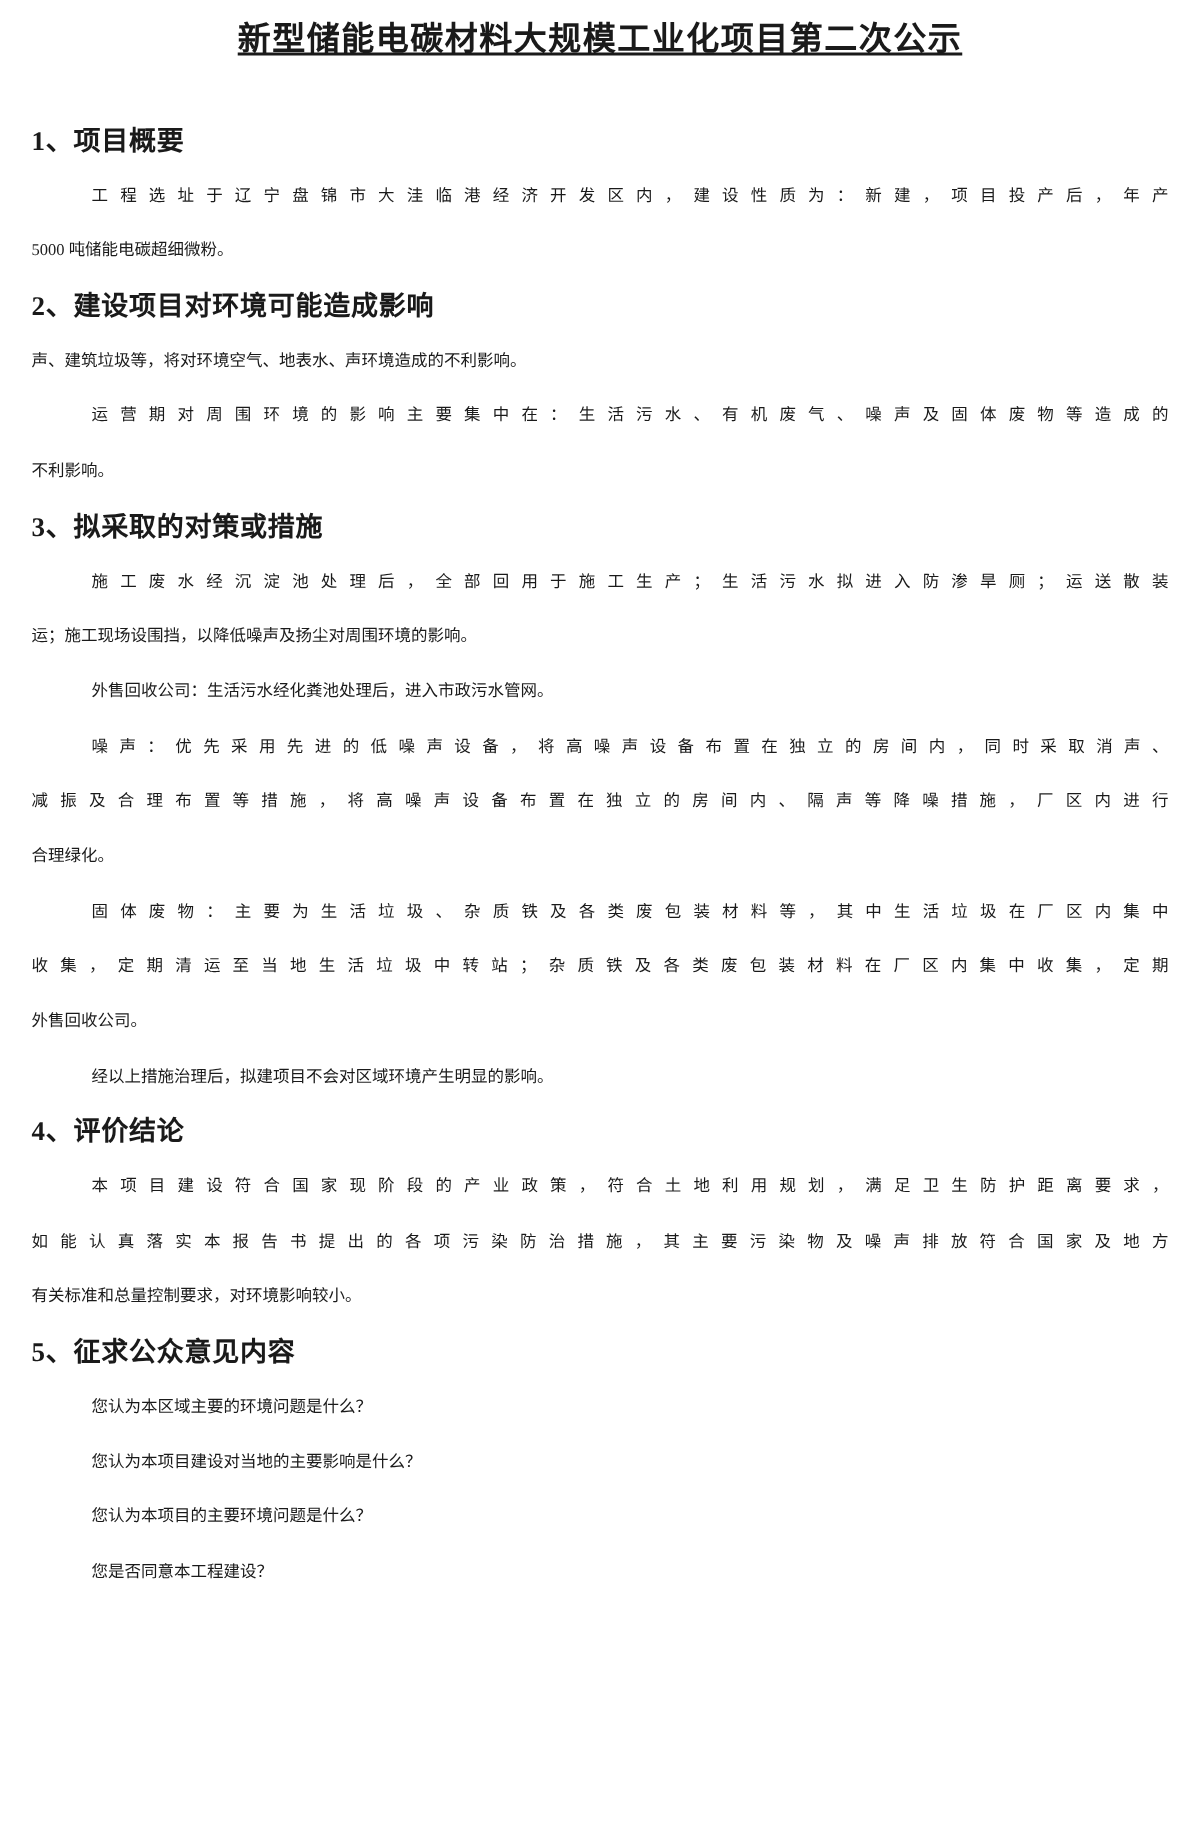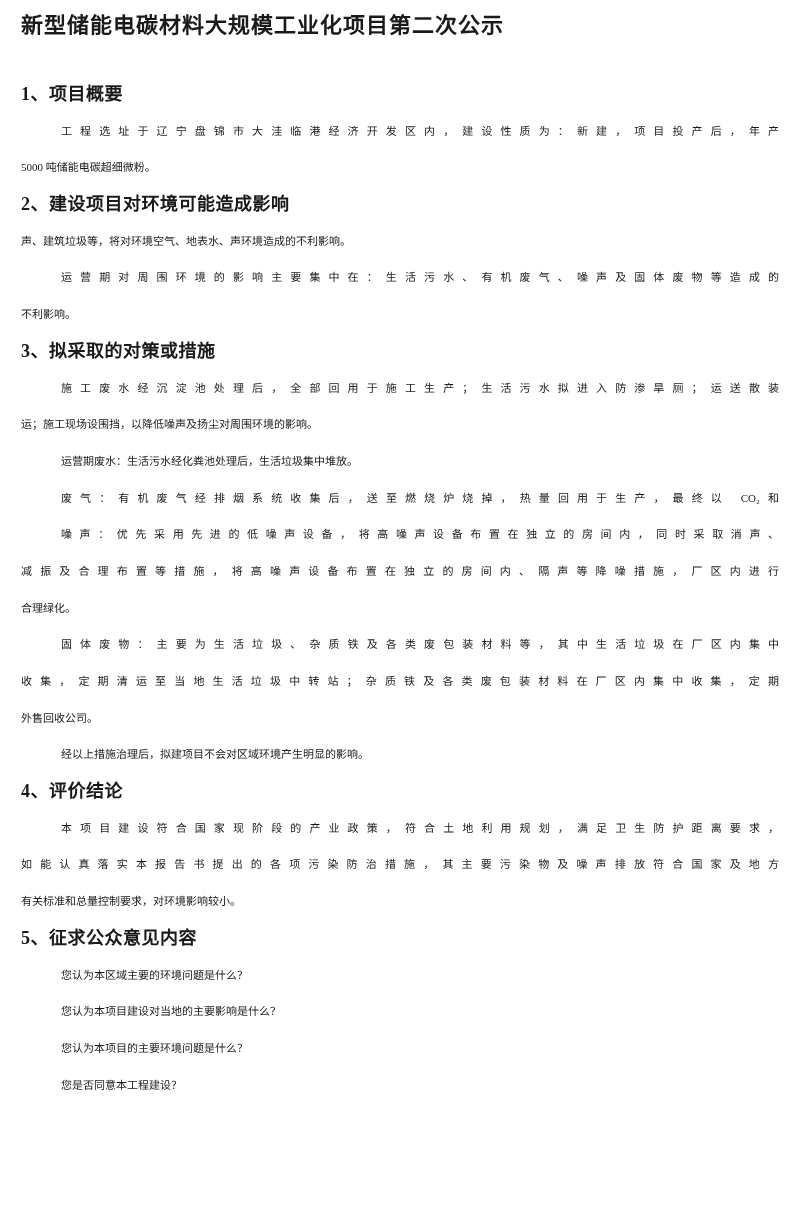--- a/index.html
+++ b/index.html
@@ -13,23 +13,25 @@
     overflow: hidden;
     color: #1a1a1a;
     font-family: "Liberation Serif", "DejaVu Serif", serif;
   }
   .doc {
     padding: 0 21px;
   }
   .title {
     font-size: 22px;
     font-weight: bold;
+    text-align: center;
     line-height: 32px;
     margin: 10px 0 34px 0;
     letter-spacing: 1px;
+    text-decoration: underline;
   }
   .line {
     font-size: 11px;
     line-height: 36.7px;
     height: 36.7px;
     text-align: justify;
     text-align-last: justify;
     white-space: nowrap;
   }
   .line.first {
@@ -54,22 +56,21 @@
       <div class="line heading last">1、项目概要</div>
       <div class="line first">工程选址于辽宁盘锦市大洼临港经济开发区内，建设性质为：新建，项目投产后，年产</div>
       <div class="line last">5000 吨储能电碳超细微粉。</div>
       <div class="line heading last">2、建设项目对环境可能造成影响</div>
       <div class="line last">声、建筑垃圾等，将对环境空气、地表水、声环境造成的不利影响。</div>
       <div class="line first">运营期对周围环境的影响主要集中在：生活污水、有机废气、噪声及固体废物等造成的</div>
       <div class="line last">不利影响。</div>
       <div class="line heading last">3、拟采取的对策或措施</div>
       <div class="line first">施工废水经沉淀池处理后，全部回用于施工生产；生活污水拟进入防渗旱厕；运送散装</div>
       <div class="line last">运；施工现场设围挡，以降低噪声及扬尘对周围环境的影响。</div>
-      <div class="line first last">运营期废水：生活污水经化粪池处理后，生活垃圾集中堆放。</div>
-      <div class="line first">废气：有机废气经排烟系统收集后，送至燃烧炉烧掉，热量回用于生产，最终以 CO₂和</div>
+      <div class="line first last">外售回收公司：生活污水经化粪池处理后，进入市政污水管网。</div>
       <div class="line first">噪声：优先采用先进的低噪声设备，将高噪声设备布置在独立的房间内，同时采取消声、</div>
       <div class="line">减振及合理布置等措施，将高噪声设备布置在独立的房间内、隔声等降噪措施，厂区内进行</div>
       <div class="line last">合理绿化。</div>
       <div class="line first">固体废物：主要为生活垃圾、杂质铁及各类废包装材料等，其中生活垃圾在厂区内集中</div>
       <div class="line">收集，定期清运至当地生活垃圾中转站；杂质铁及各类废包装材料在厂区内集中收集，定期</div>
       <div class="line last">外售回收公司。</div>
       <div class="line first last">经以上措施治理后，拟建项目不会对区域环境产生明显的影响。</div>
       <div class="line heading last">4、评价结论</div>
       <div class="line first">本项目建设符合国家现阶段的产业政策，符合土地利用规划，满足卫生防护距离要求，</div>
       <div class="line">如能认真落实本报告书提出的各项污染防治措施，其主要污染物及噪声排放符合国家及地方</div>

